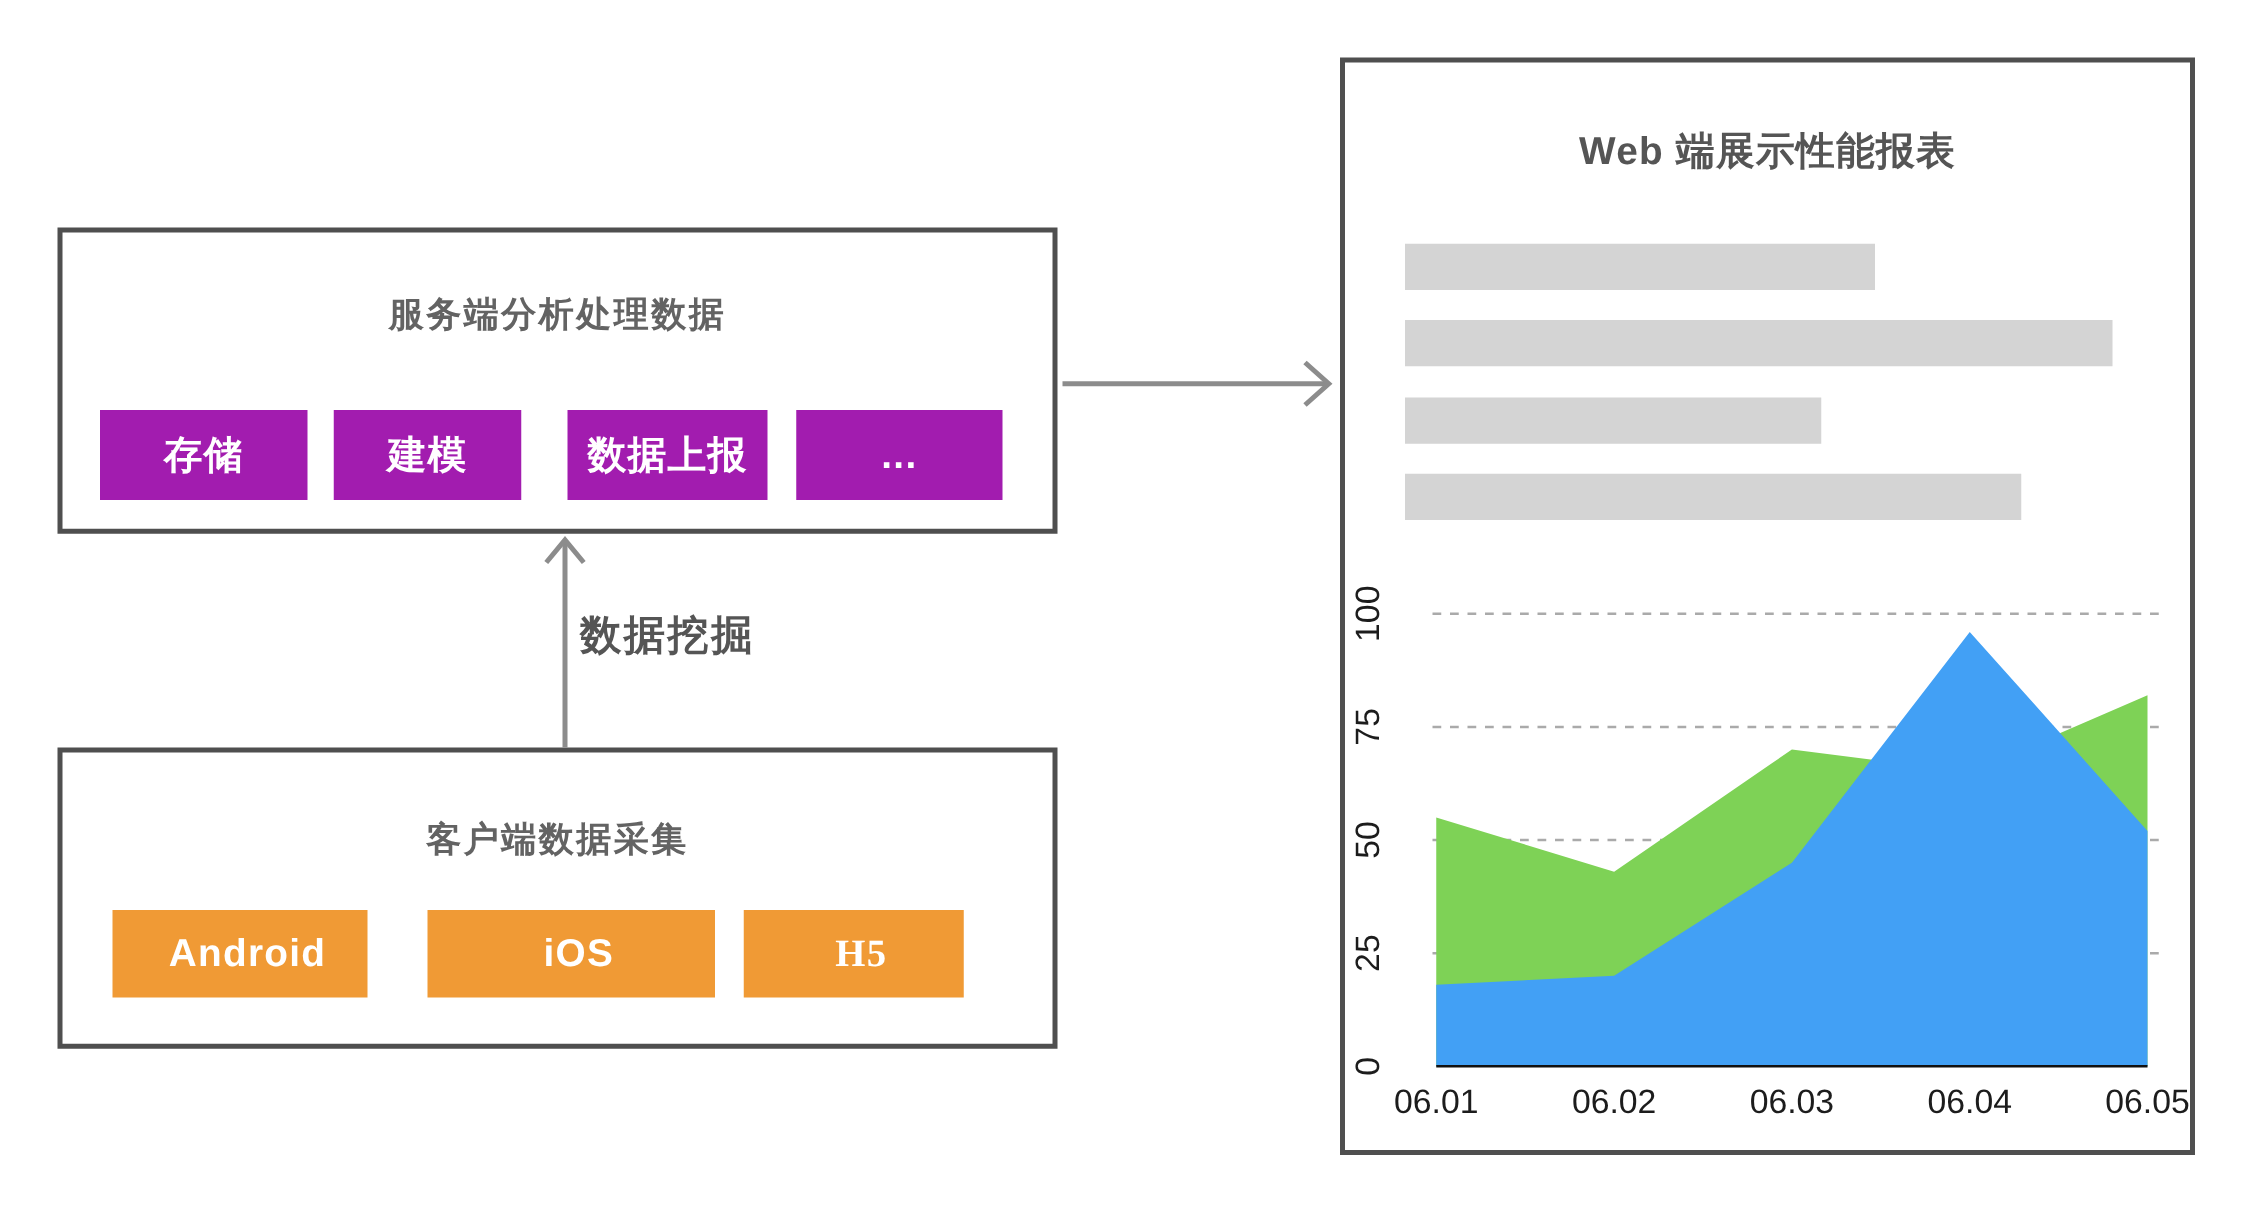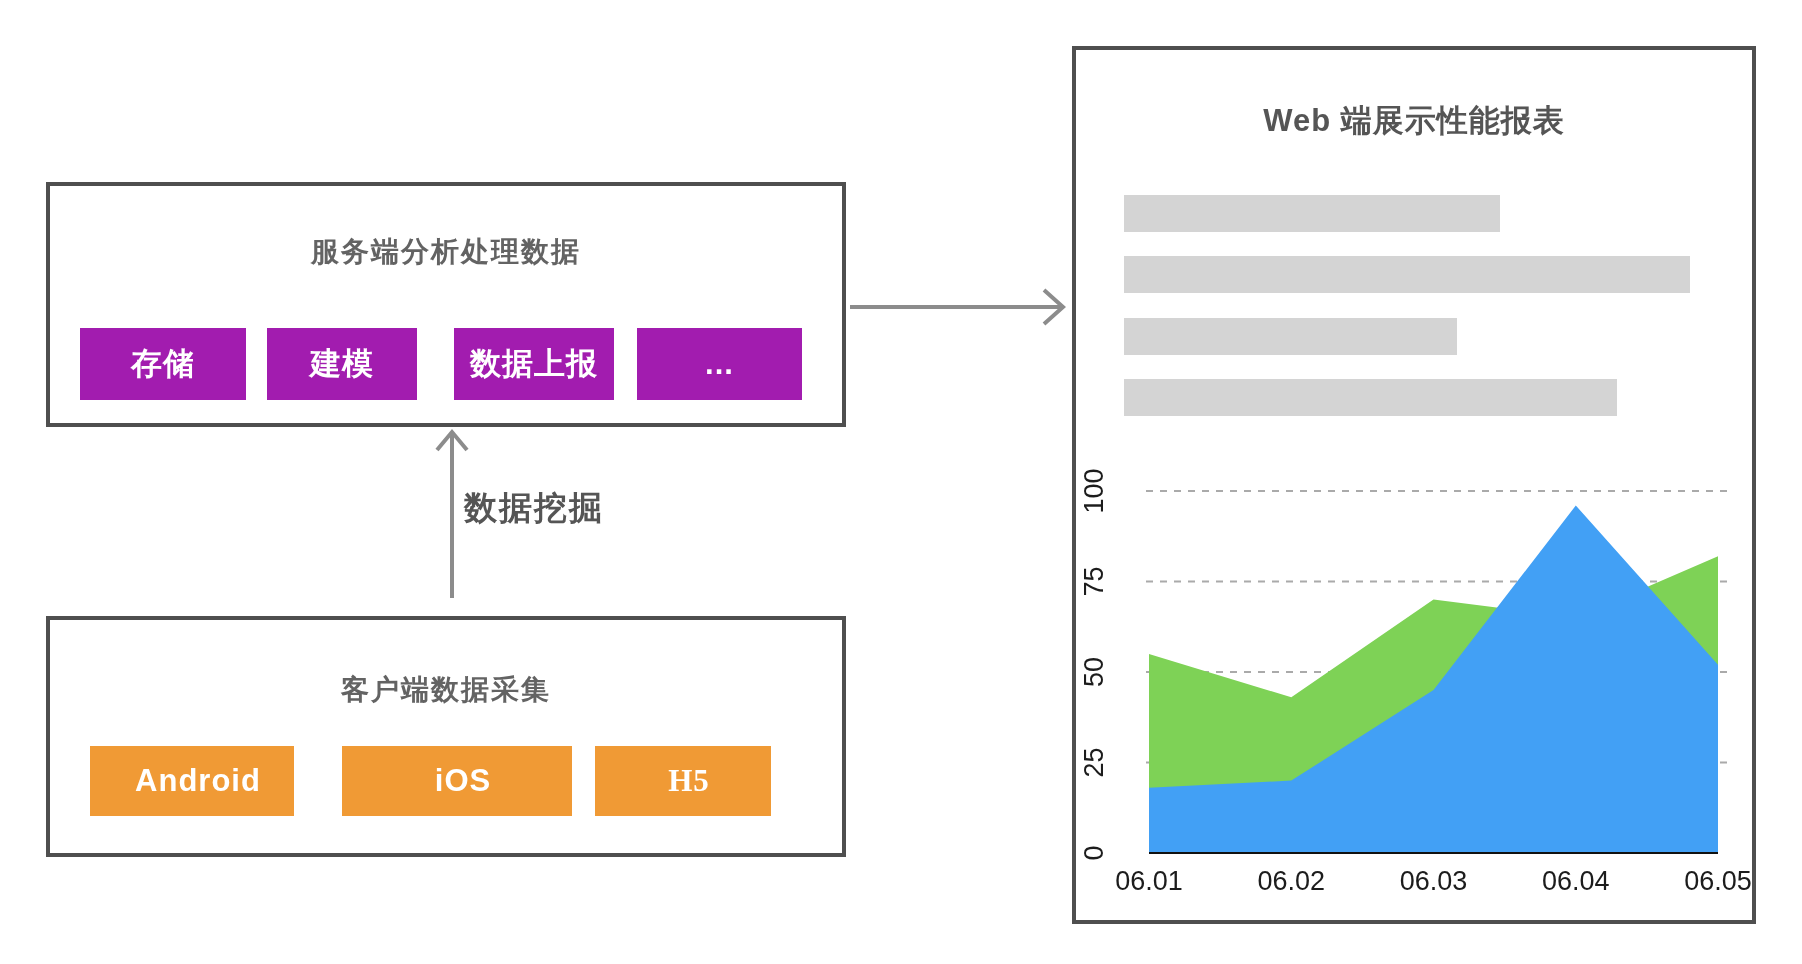--- a/index.html
+++ b/index.html
@@ -10,21 +10,21 @@
     height: 964px;
     font-family: "Liberation Sans", "DejaVu Sans", sans-serif;
     overflow: hidden;
   }
   .outlined-box {
     position: absolute;
     border: 4px solid #4f4f4f;
     background: #ffffff;
   }
   #server-box { left: 46px; top: 182px; width: 800px; height: 245px; }
-  #client-box { left: 46px; top: 616px; width: 800px; height: 241px; }
+  #client-box { left: 46px; top: 598px; width: 800px; height: 241px; }
   .box-title {
     position: absolute;
     left: 0; right: 0;
     text-align: center;
     font-size: 28px;
     font-weight: 700;
     color: #636363;
     letter-spacing: 2px;
   }
   #server-box .box-title { top: 47px; }

